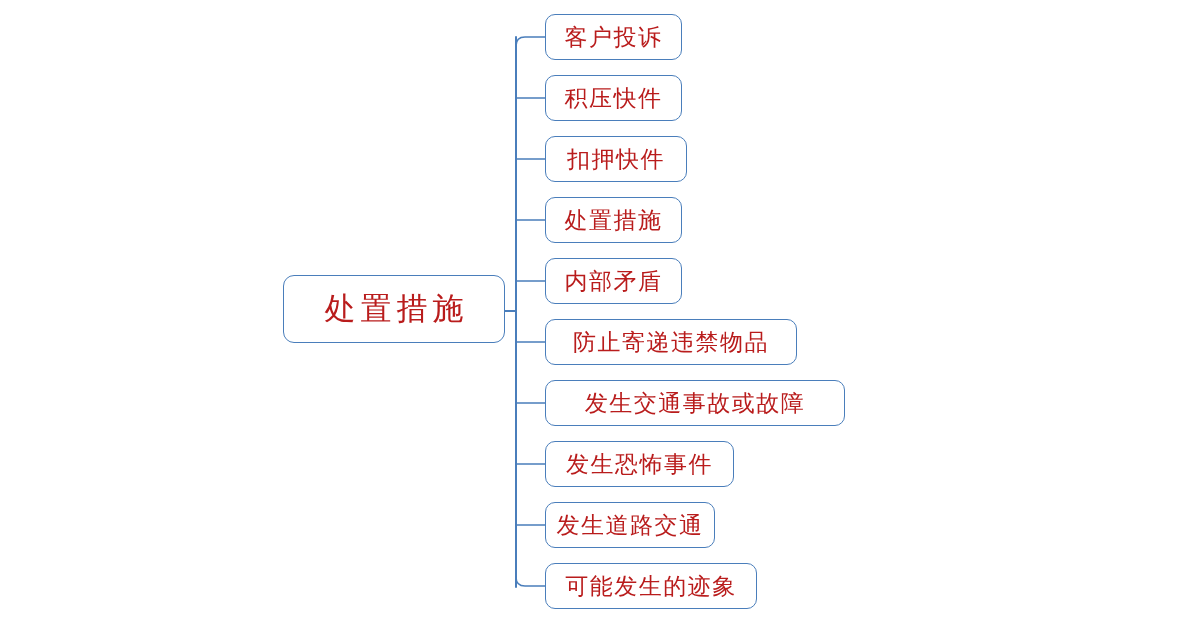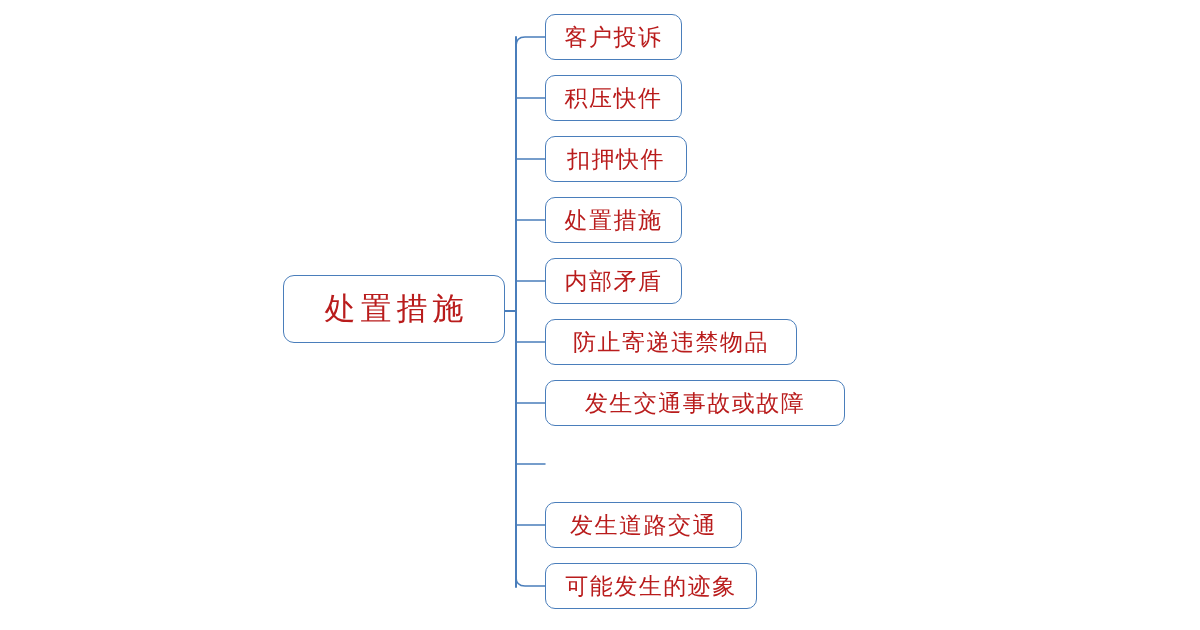--- a/index.html
+++ b/index.html
@@ -75,19 +75,22 @@
     </div>
     <div class="node branch" style="left: 545px; top: 258px; width: 137px;">
       <span class="label">内部矛盾</span>
     </div>
     <div class="node branch" style="left: 545px; top: 319px; width: 252px;">
       <span class="label">防止寄递违禁物品</span>
     </div>
     <div class="node branch" style="left: 545px; top: 380px; width: 300px;">
       <span class="label">发生交通事故或故障</span>
     </div>
-    <div class="node branch" style="left: 545px; top: 502px; width: 197px;">
+    <div class="node branch" style="left: 545px; top: 441px; width: 189px;">
+      <span class="label">发生恐怖事件</span>
+    </div>
+    <div class="node branch" style="left: 545px; top: 502px; width: 170px;">
       <span class="label">发生道路交通</span>
     </div>
     <div class="node branch" style="left: 545px; top: 563px; width: 212px;">
       <span class="label">可能发生的迹象</span>
     </div>
   </div>
 
 </body></html>

